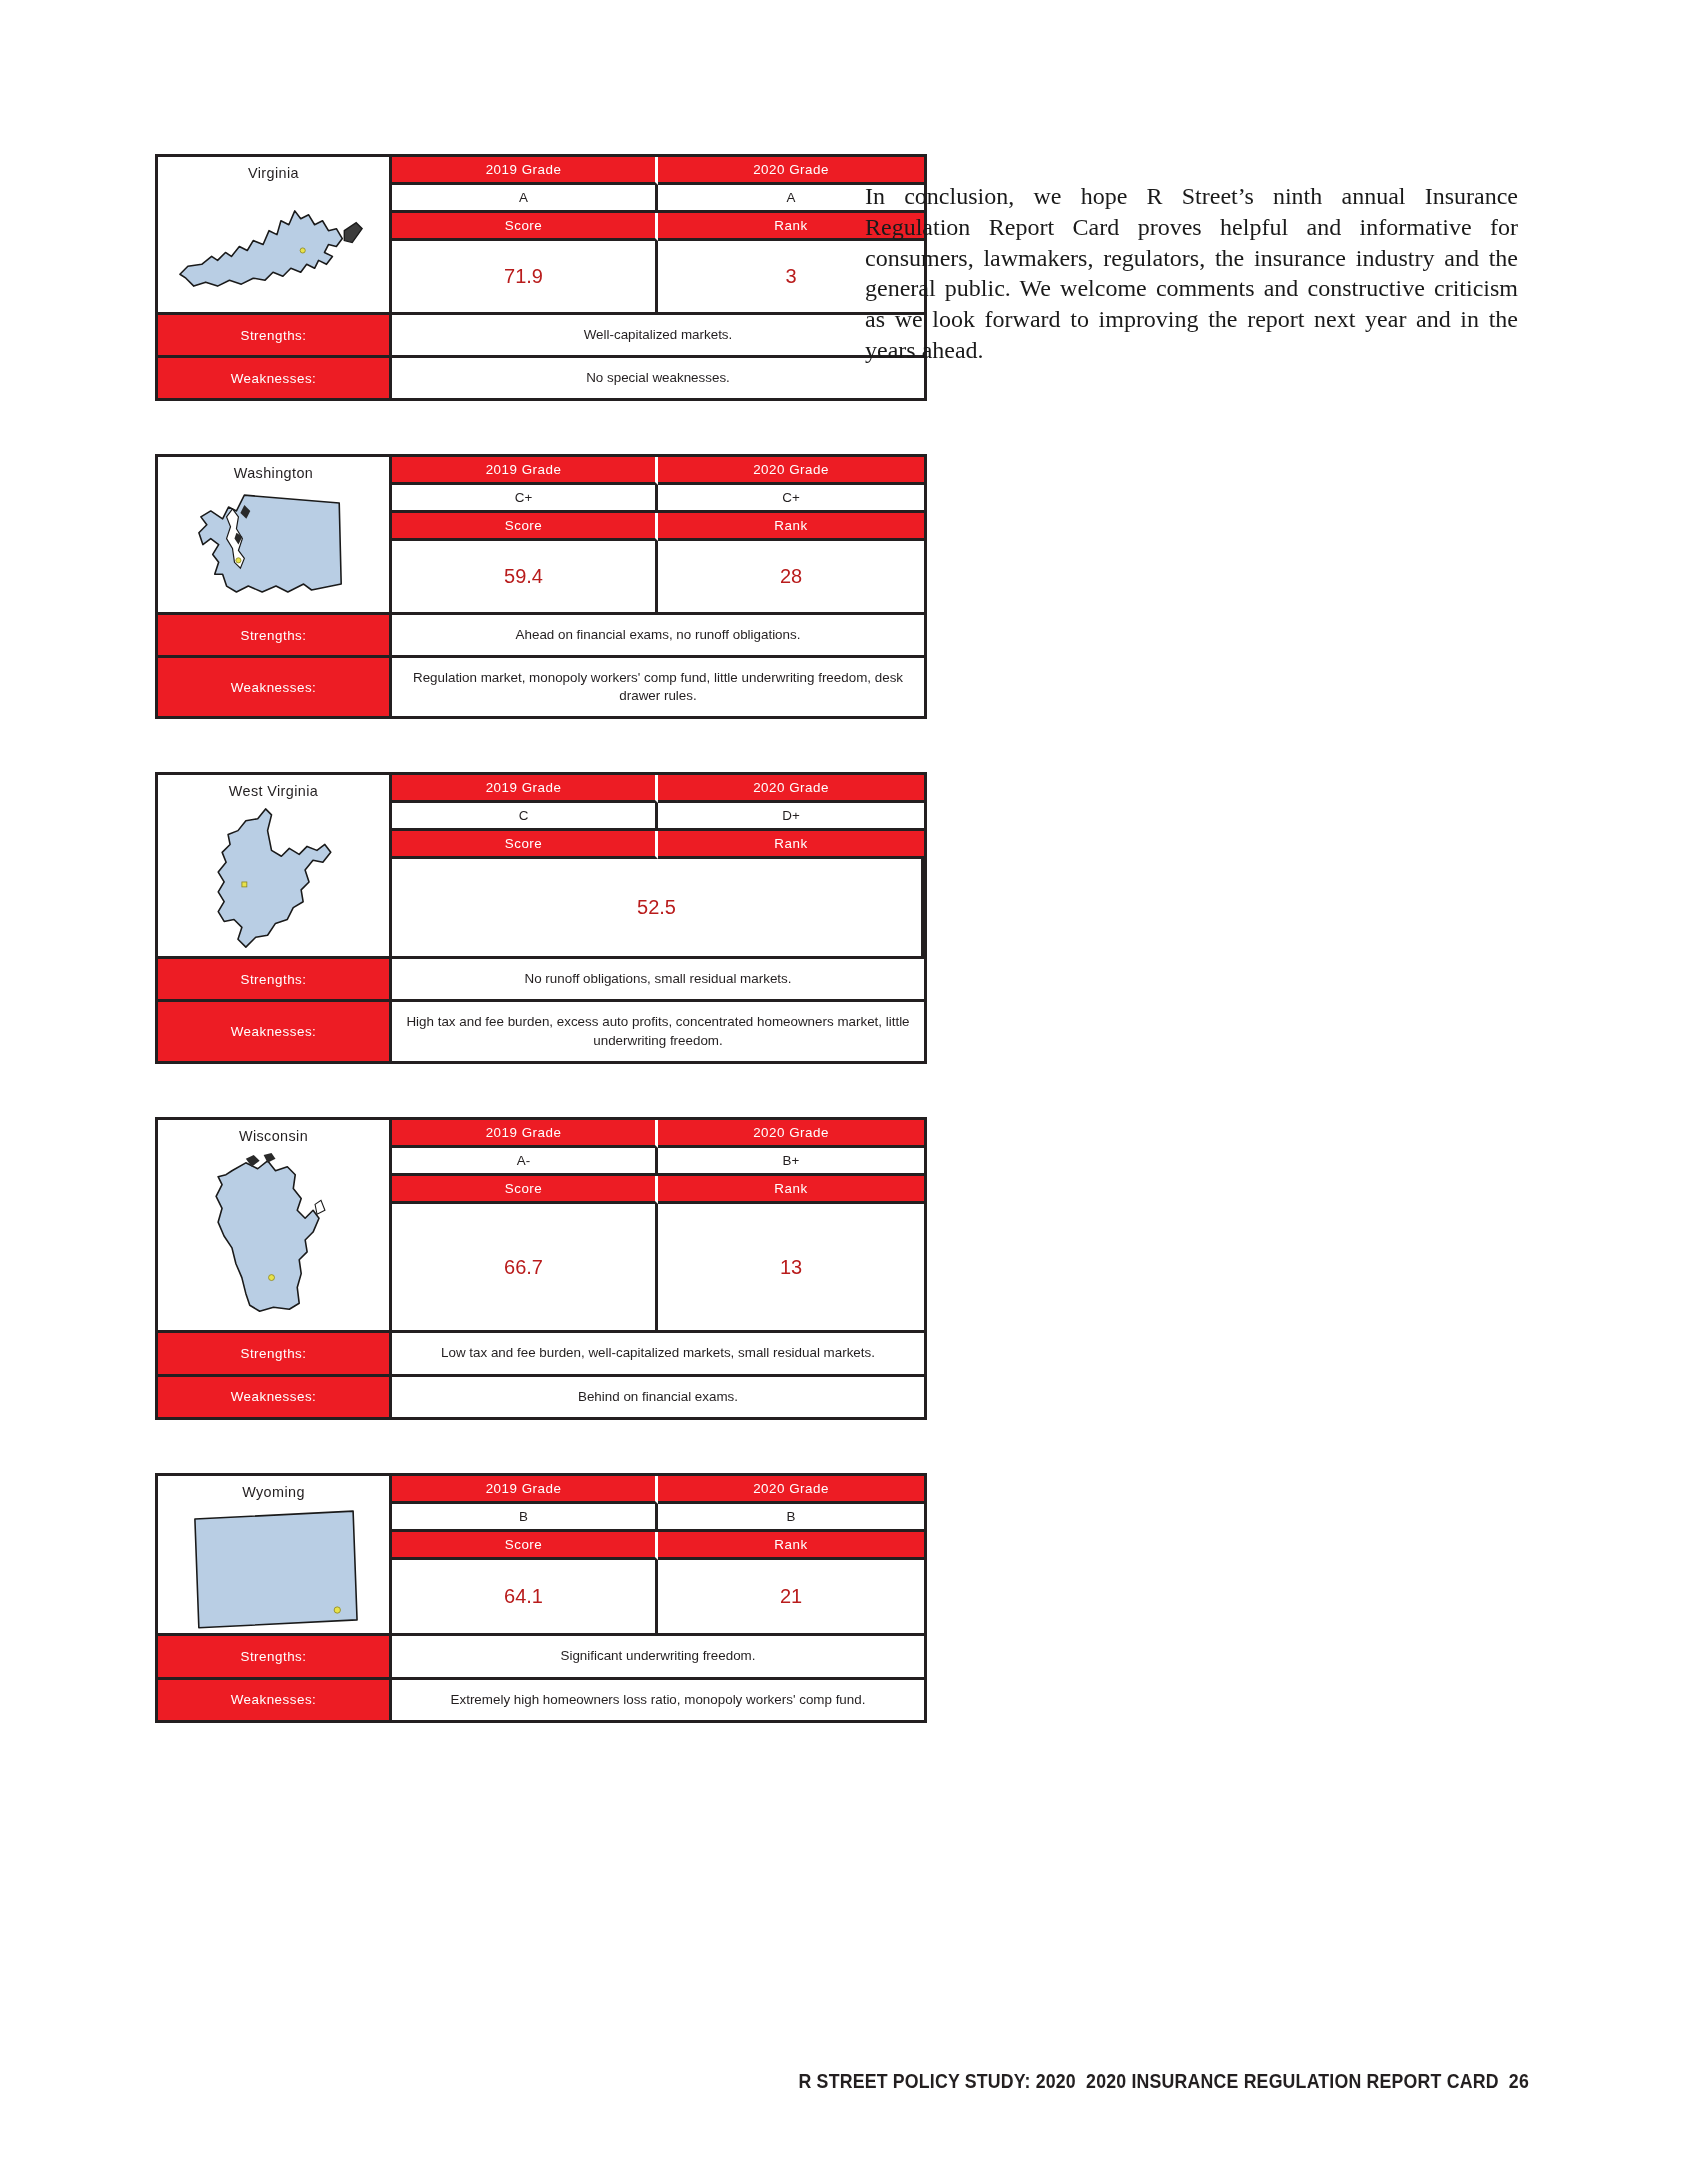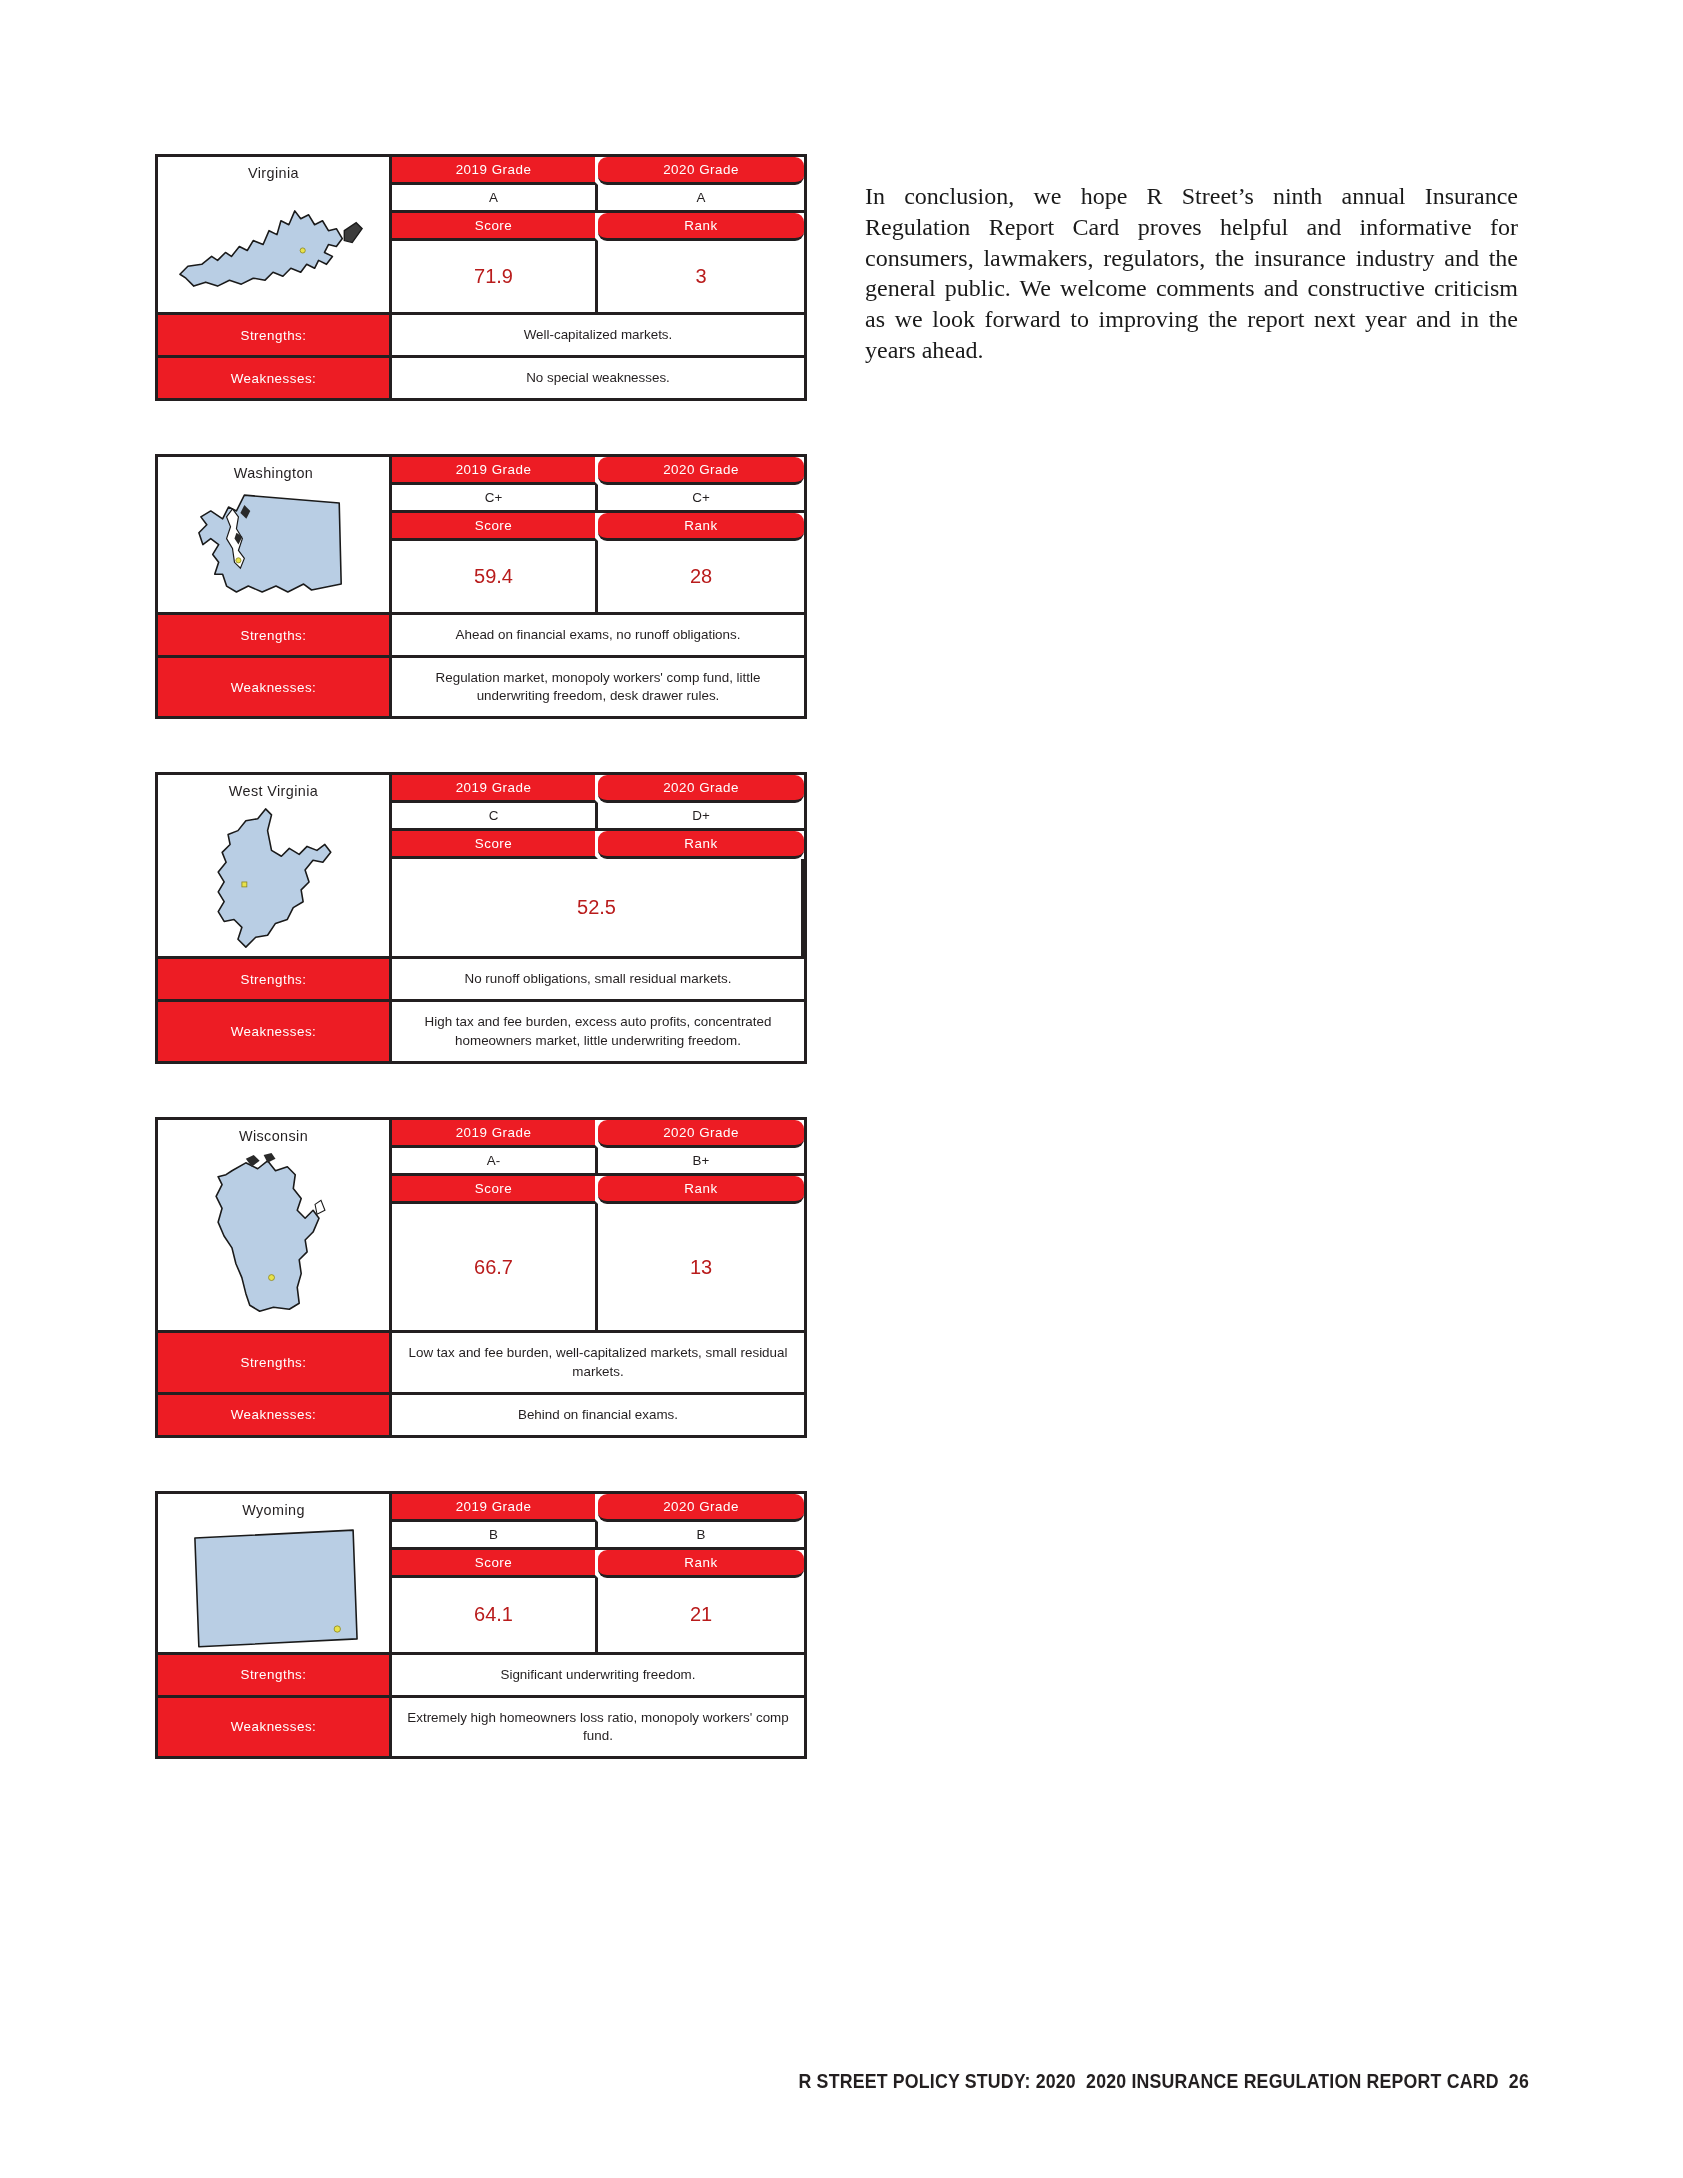--- a/index.html
+++ b/index.html
@@ -24,21 +24,21 @@
 
   
   .cards-column {
     position: absolute;
     left: 155px;
     top: 154px;
     width: 652px;
   }
 
   .state-card {
-    width: 652px;
+    width: 772px;
     border: 3px solid #231f20;
     box-sizing: border-box;
     background: #ffffff;
     margin-bottom: 53px;
     display: flex;
     flex-direction: column;
   }
 
   
   .card-upper {
@@ -105,21 +105,20 @@
     font-size: 13.4px;
     letter-spacing: 0.5px;
     height: 28px;
     border-bottom: 3px solid #231f20;
   }
   .gcell.head.left {
     border-right: 3px solid #ffffff;
   }
   .gcell.head.right {
     border-left: 0;
-    border-radius: 9px;
   }
 
   .gcell.val {
     background: #ffffff;
     color: #231f20;
     font-size: 13.4px;
     height: 28px;
     border-bottom: 3px solid #231f20;
     border-right: 3px solid #231f20;
   }

